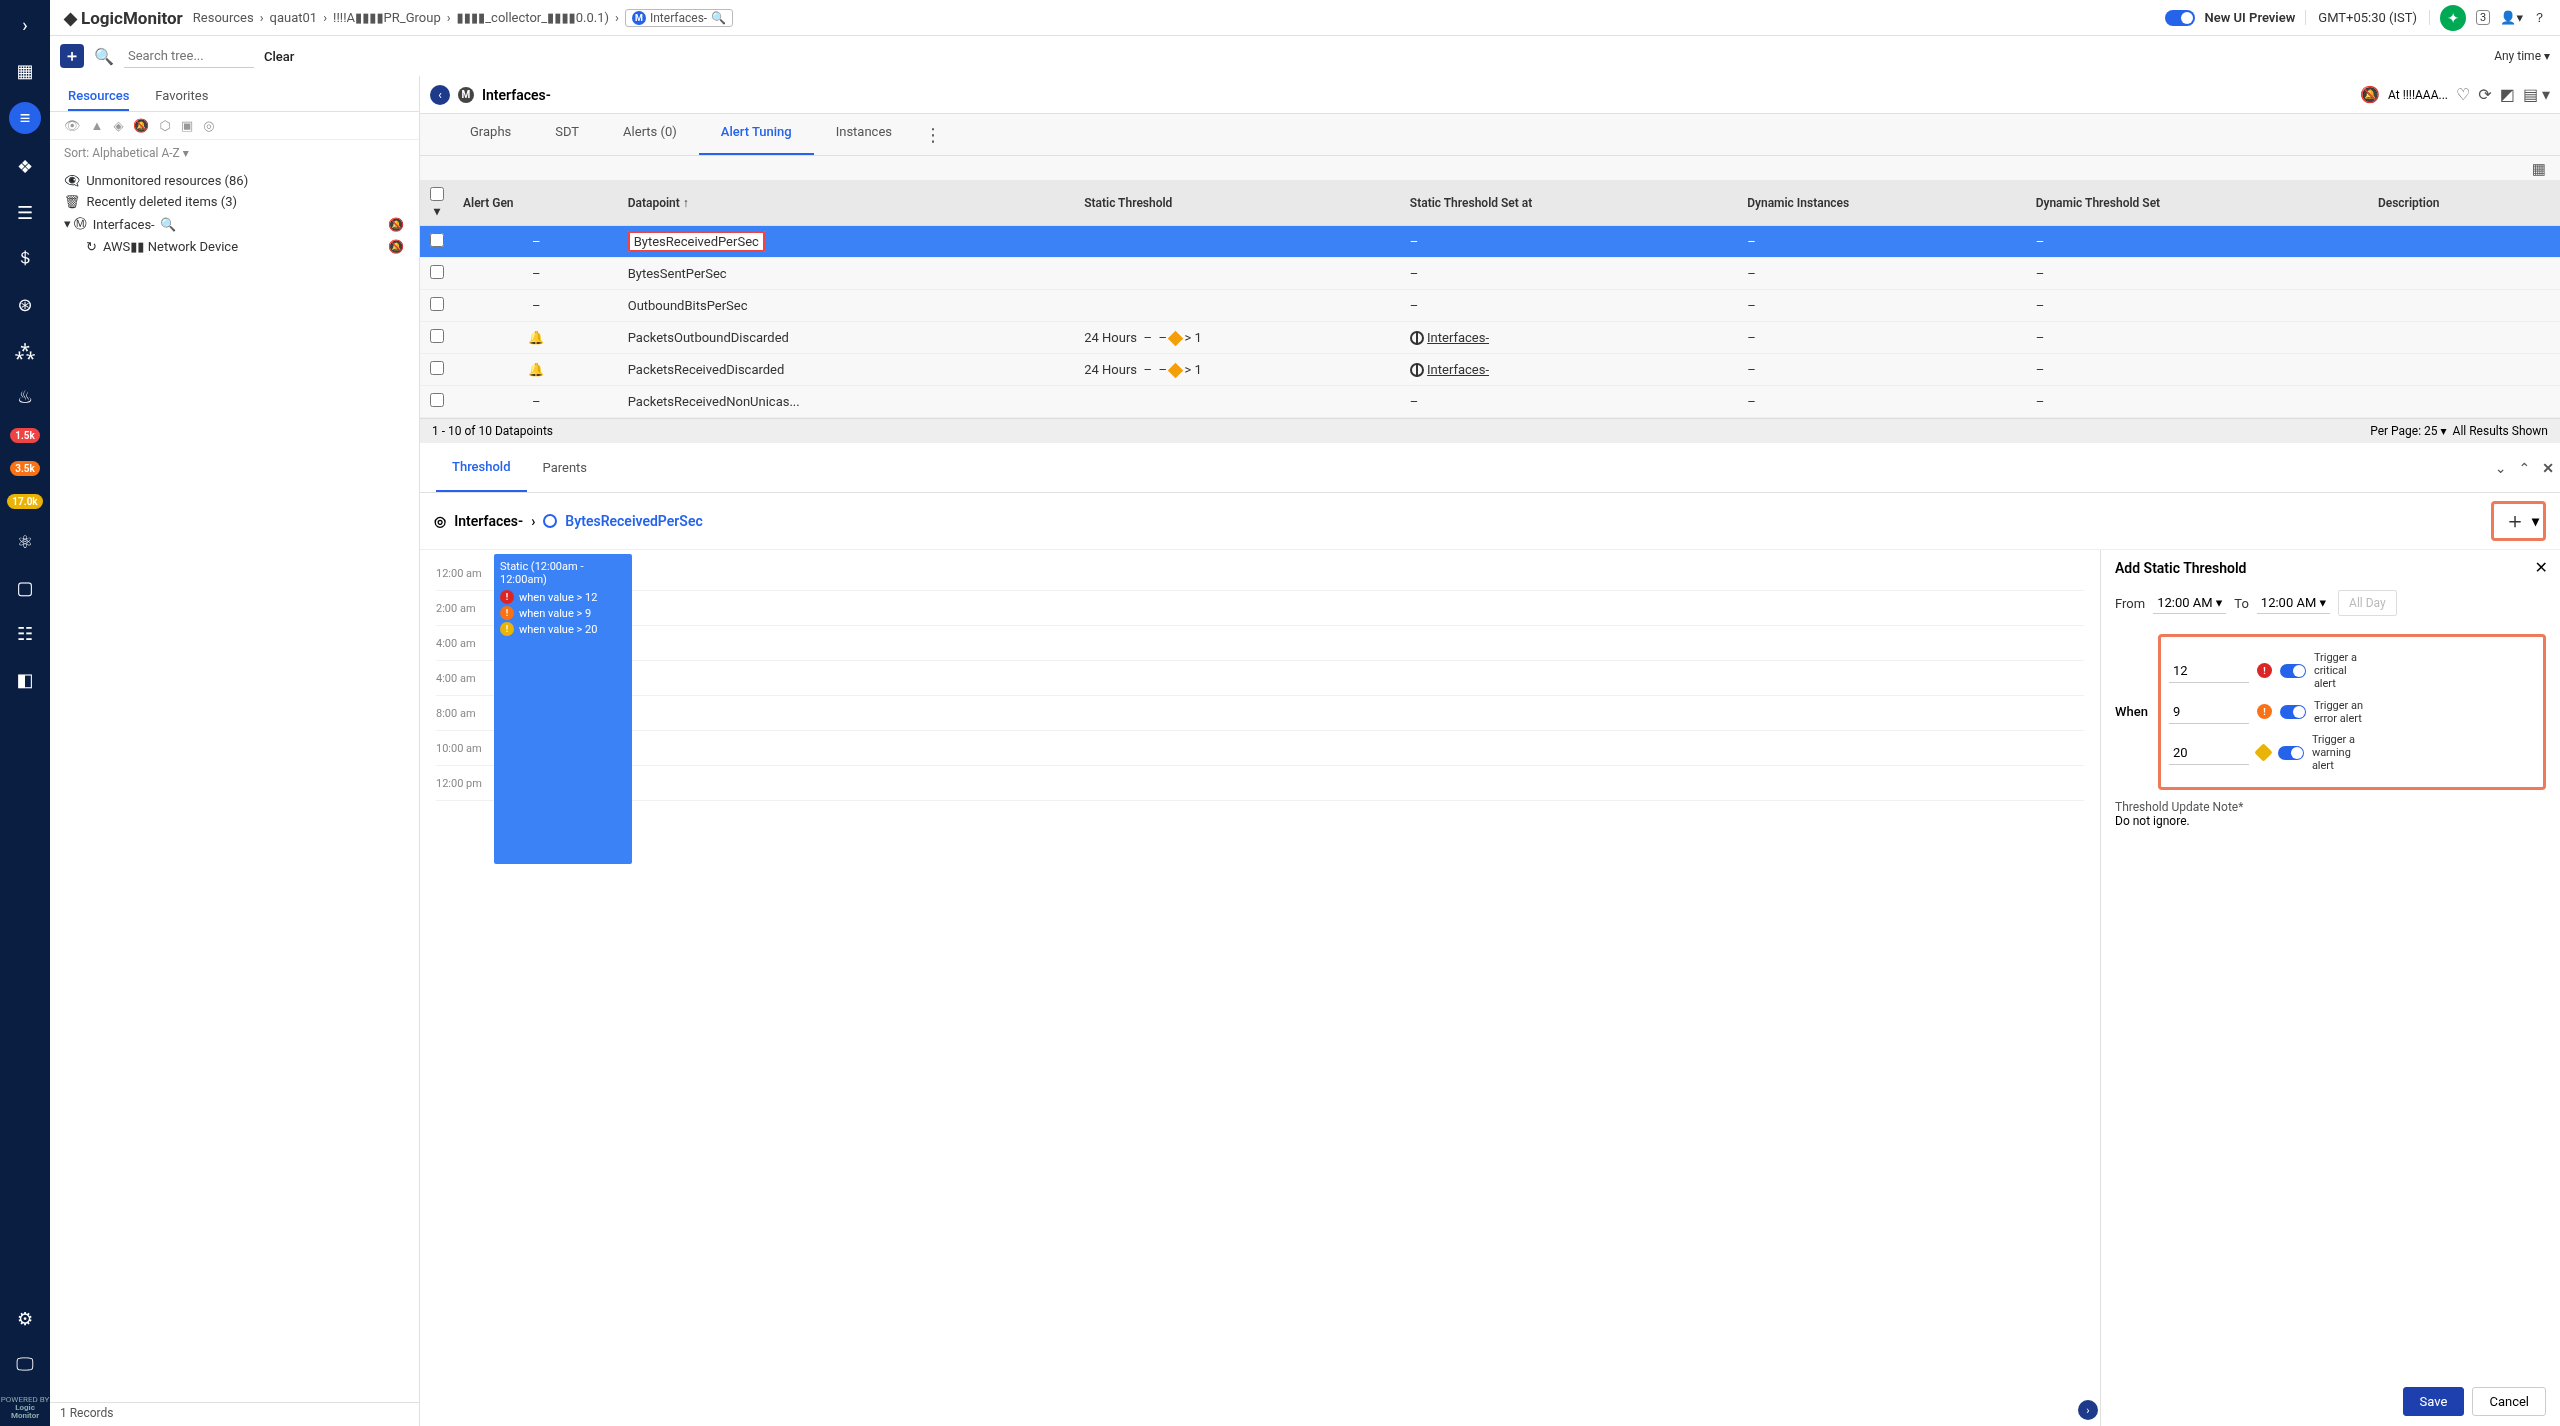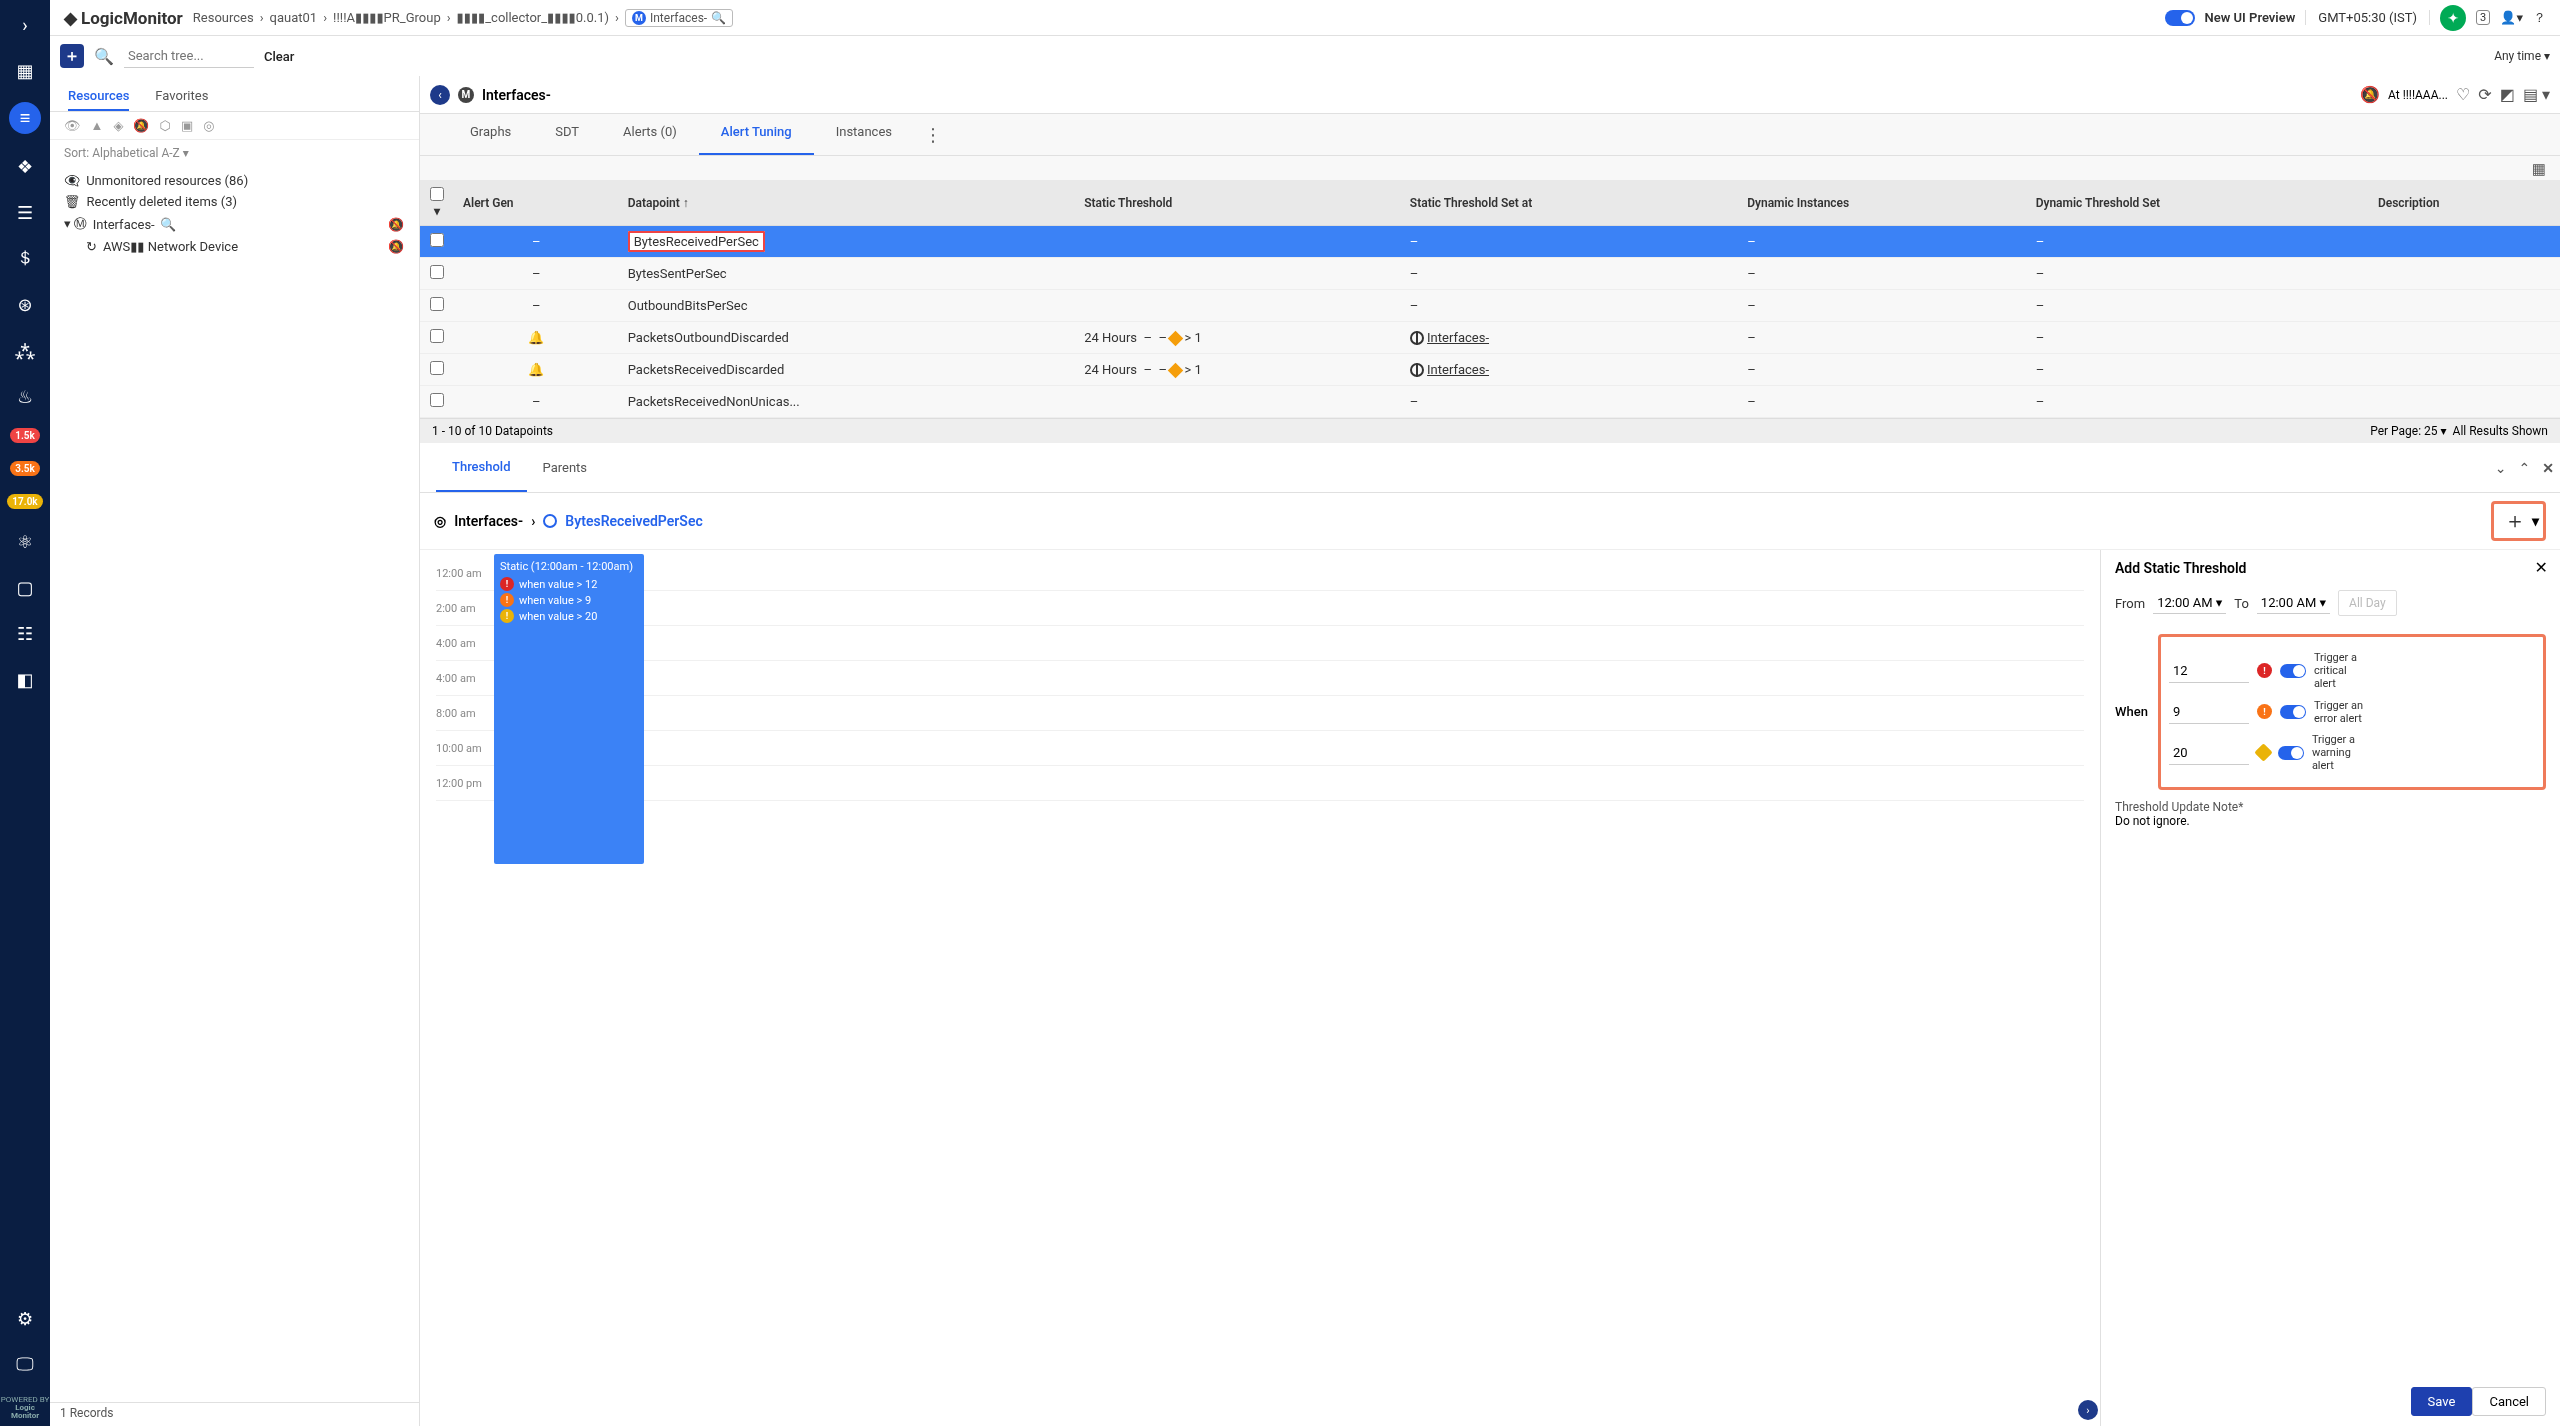--- a/index.html
+++ b/index.html
@@ -77,21 +77,21 @@
 .crumb2{padding:8px 14px;display:flex;align-items:center;gap:8px;font-size:14px;font-weight:600;border-bottom:1px solid #eee}
 .crumb2 .blue{color:#2563eb}
 .crumb2 .ring{display:inline-block;width:14px;height:14px;border:2px solid #2563eb;border-radius:50%}
 .crumb2 .grow{flex:1}
 .plusout{border:3px solid #ef7a5a;border-radius:4px;padding:2px 4px;display:flex;align-items:center}
 .plusbtn{font-size:22px;font-weight:300;color:#333;padding:0 6px}
 .lowersplit{flex:1;display:flex;min-height:0}
 .timeline{flex:1;padding:6px 16px;font-size:11px;color:#888;position:relative;overflow:hidden}
 .tlrow{height:35px;border-bottom:1px solid #f0f0f0;display:flex;align-items:center}
 .tllabel{width:52px}
-.staticbox{position:absolute;left:74px;top:4px;width:150px;height:310px;background:#3b82f6;color:#fff;font-size:11px;padding:6px;border-radius:2px}
+.staticbox{position:absolute;left:74px;top:4px;width:138px;height:310px;background:#3b82f6;color:#fff;font-size:11px;padding:6px;border-radius:2px}
 .staticbox .shdr{font-size:11px;margin-bottom:4px}
 .staticbox .srule{display:flex;align-items:center;gap:5px;margin:2px 0;font-size:11px}
 .sicon{width:14px;height:14px;border-radius:50%;display:inline-flex;align-items:center;justify-content:center;font-size:9px;font-weight:700}
 .sicon.crit{background:#dc2626}.sicon.err{background:#f97316}.sicon.warn{background:#eab308}
 .timeline .navnext{position:absolute;right:2px;bottom:6px;width:20px;height:20px;background:#1e3a8a;color:#fff;border-radius:50%;display:flex;align-items:center;justify-content:center;font-size:11px}
 .form{width:460px;border-left:1px solid #e0e0e0;padding:10px 14px;font-size:13px;display:flex;flex-direction:column;position:relative}
 .form h4{font-size:14px;font-weight:600;margin-bottom:8px}
 .form .closex{position:absolute;right:12px;top:8px;font-size:16px;cursor:pointer}
 .frow{display:flex;align-items:center;gap:8px;margin:6px 0}
 .frow label{font-size:13px;color:#333}
@@ -103,21 +103,21 @@
 .trow2{display:flex;align-items:center;gap:8px;margin:8px 0}
 .tinput{border:none;border-bottom:1px solid #ccc;width:80px;padding:4px;font-size:13px}
 .tlbl{font-size:11px;color:#333;line-height:1.2;width:56px}
 .tgl{width:26px;height:14px;background:#2563eb;border-radius:7px;position:relative}
 .tgl::after{content:"";position:absolute;right:1px;top:1px;width:12px;height:12px;background:#fff;border-radius:50%}
 .statusicon{width:15px;height:15px;border-radius:50%;display:inline-flex;align-items:center;justify-content:center;font-size:9px;color:#fff;font-weight:700}
 .statusicon.crit{background:#dc2626}.statusicon.err{background:#f97316}
 .statusicon.warn{width:13px;height:13px;transform:rotate(45deg);background:#eab308;border-radius:2px}
 .note{margin-top:10px;font-size:12px}
 .note .nlbl{color:#555}
-.fbtns{display:flex;gap:0;justify-content:flex-end;margin-top:auto;padding-top:10px}
+.fbtns{display:flex;gap:8px;justify-content:flex-end;margin-top:auto;padding-top:10px}
 .btn{padding:6px 16px;border-radius:3px;font-size:13px;border:1px solid #ccc;background:#fff;cursor:pointer}
 .btn.primary{background:#1e40af;color:#fff;border-color:#1e40af}
 .footer{height:24px;border-top:1px solid #e0e0e0;font-size:12px;padding:3px 10px;color:#555}
 </style>
 </head>
 <body>
 
 <div class="app">
   <div class="navrail">
     <div class="nicon">›</div>

